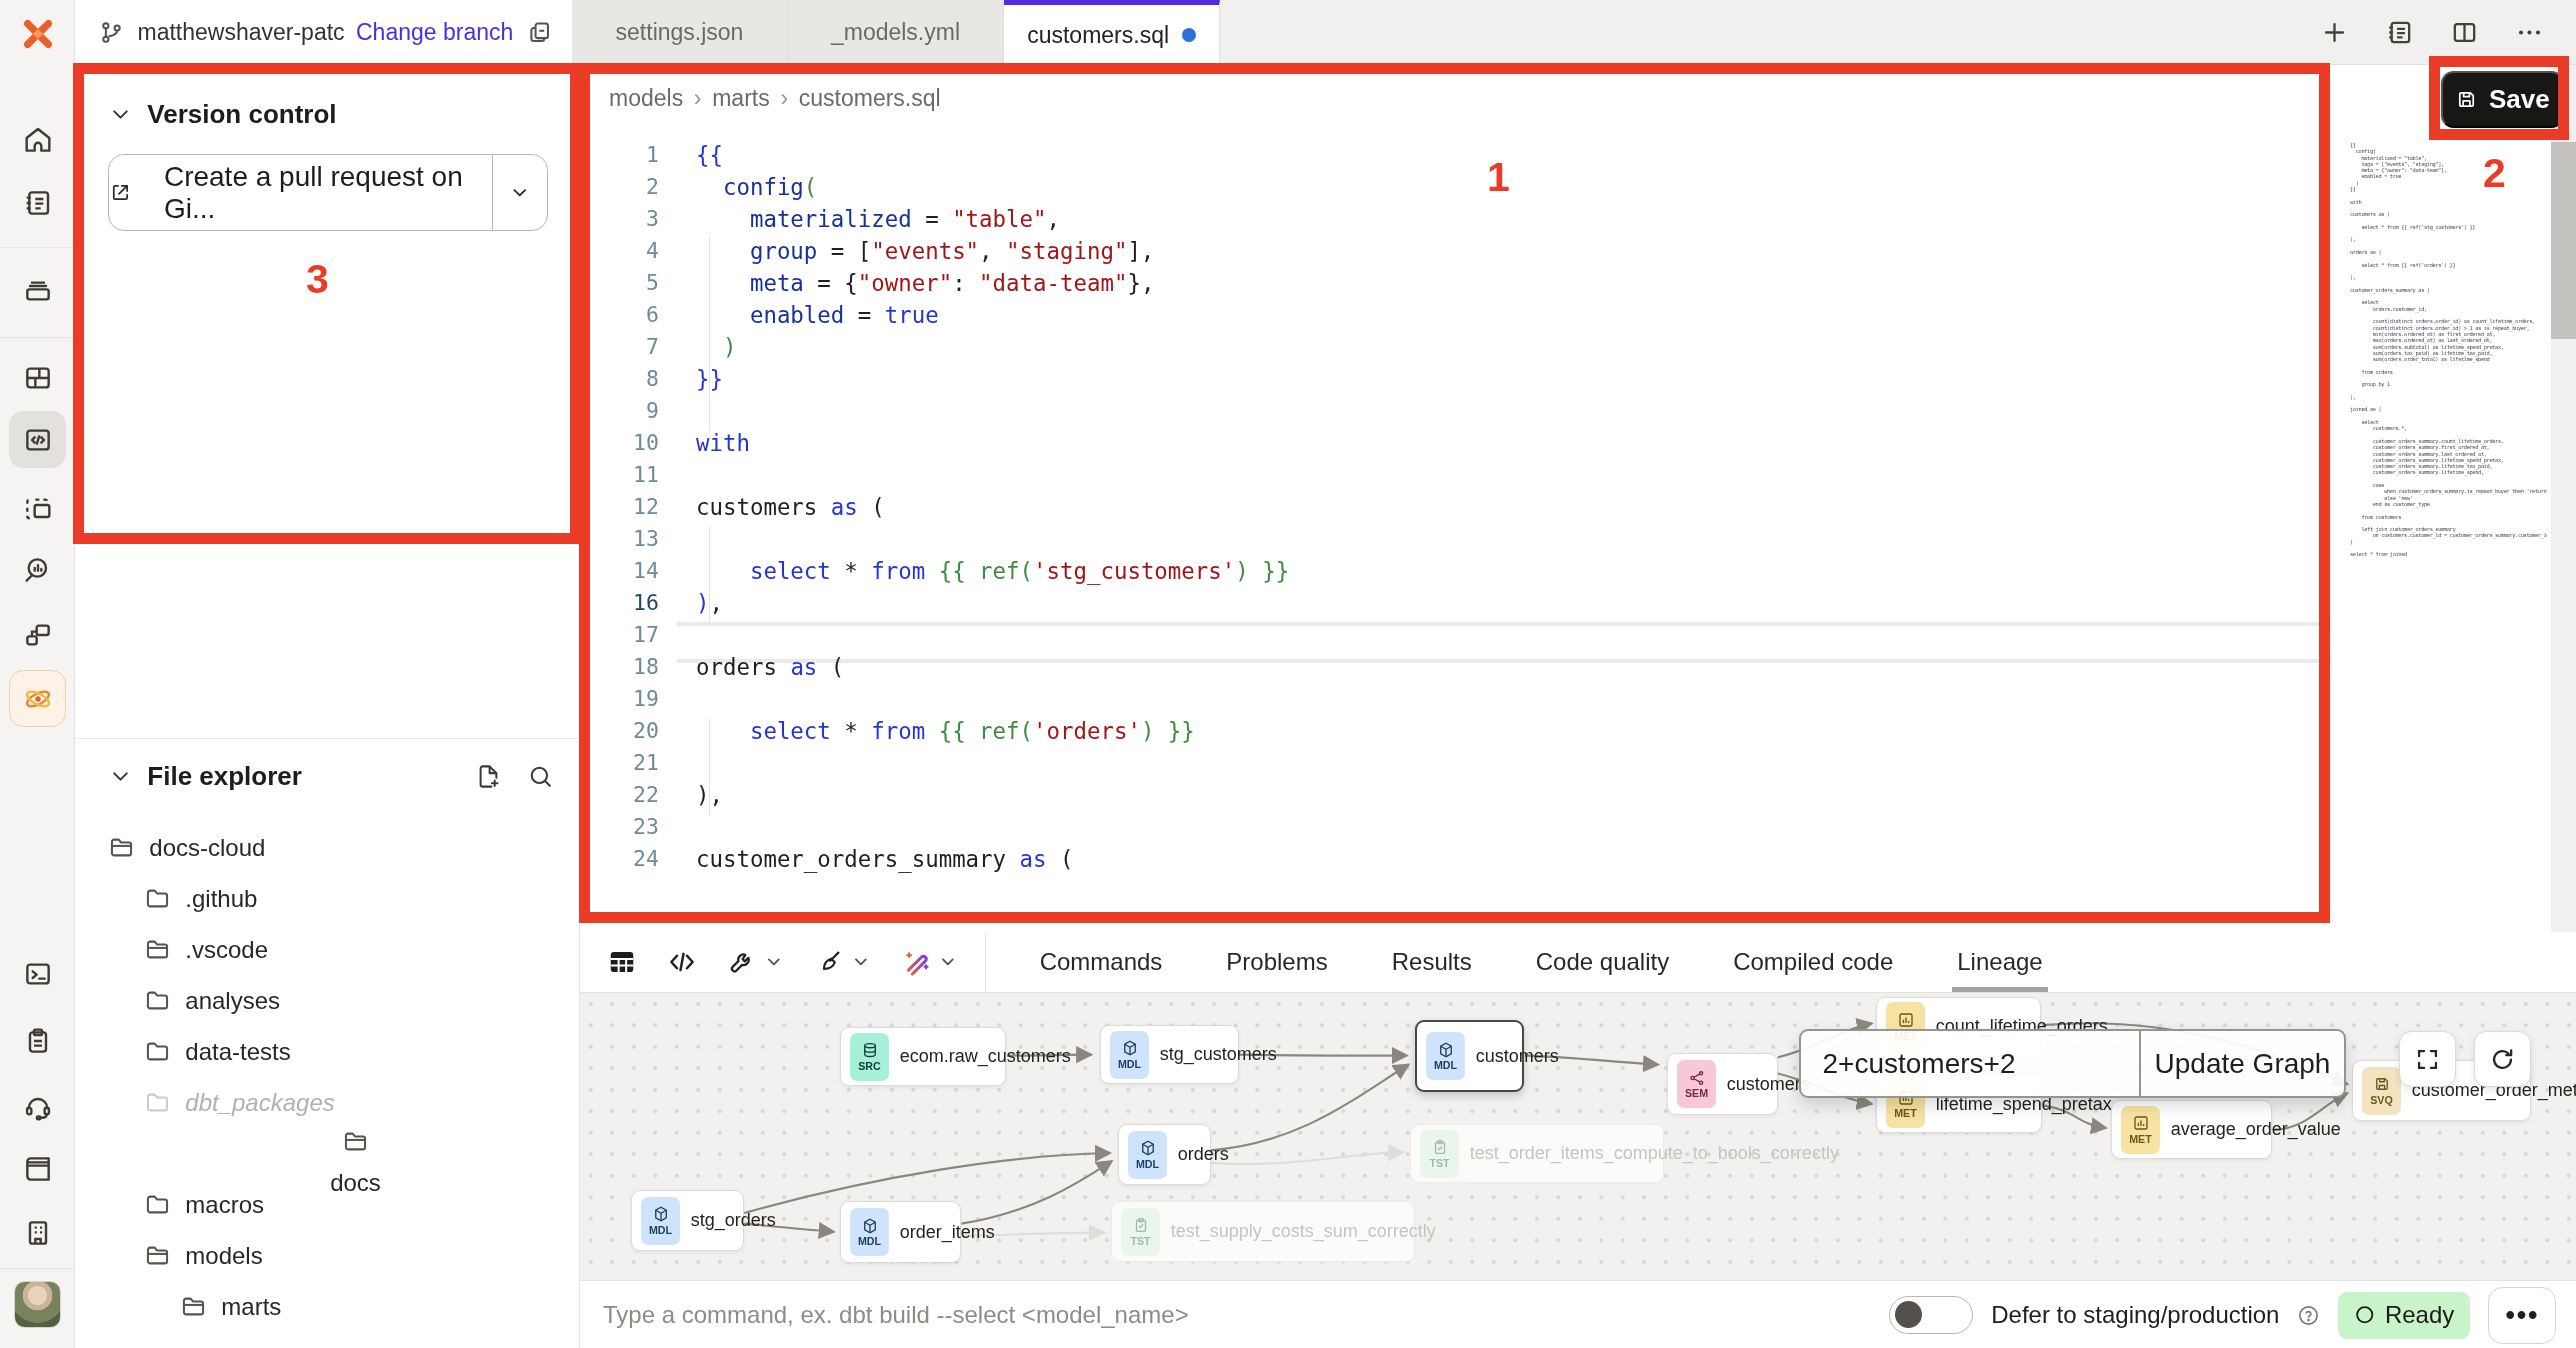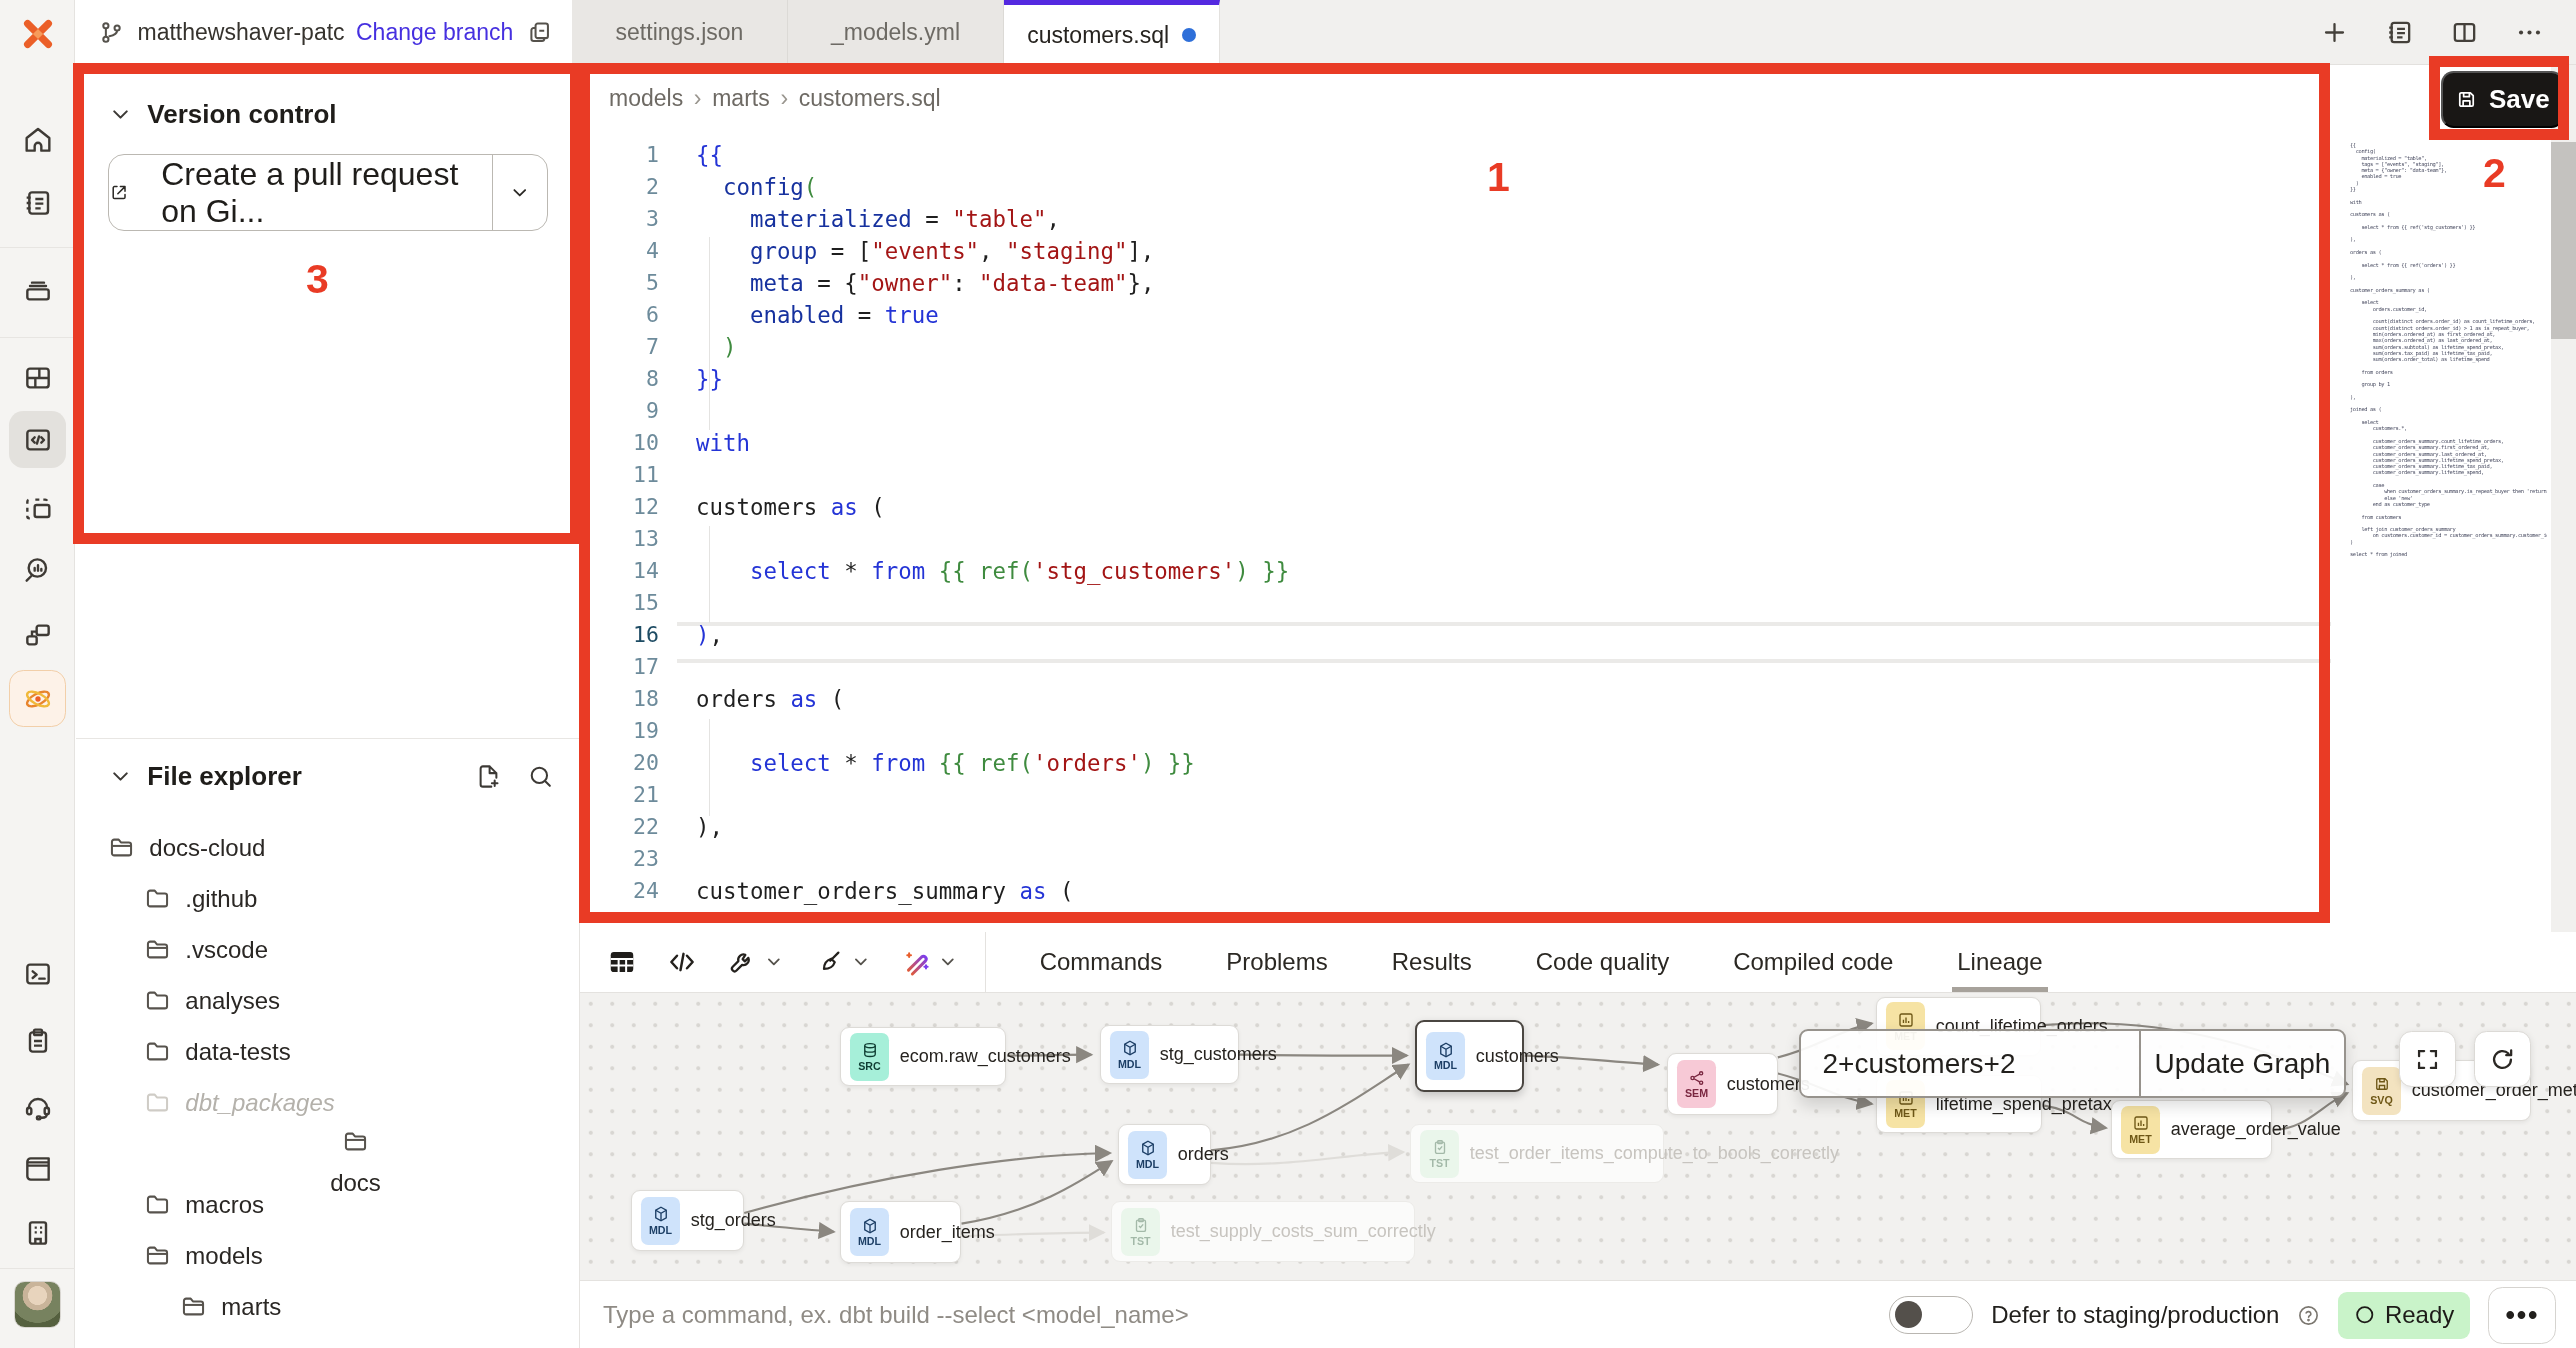--- a/index.html
+++ b/index.html
@@ -30,21 +30,21 @@
   .dirty-dot { width:14.3px; height:14.3px; border-radius:50%; background:#2e6fd9; }
   .topbar-right { margin-left:auto; display:flex; align-items:center; gap:36px; padding-right:32px; color:#44403a; }
   .topbar-right svg { width:29px; height:29px; }
 
   
   .panel { position:absolute; left:76px; top:65px; width:504px; bottom:0; background:#fff; border-right:0.9px solid #e5e3e0; z-index:4; }
   .vc-head { position:absolute; top:34px; left:32px; display:flex; gap:14.3px; align-items:center; }
   .vc-head svg { width:25px; height:25px; color:#3c3935; }
   .sec-title { font-size:26px; font-weight:700; color:#1f1d1a; }
   .pr-btn { position:absolute; top:89px; left:32px; width:440px; height:77px; border:1.8px solid #bbb8b2; border-radius:16px; display:flex; background:#fff; }
-  .pr-main { flex:1; display:flex; align-items:center; justify-content:center; gap:32px; font-size:32px; color:#1f1d1a; }
+  .pr-main { flex:1; display:flex; align-items:center; justify-content:center; gap:32px; font-size:28px; color:#1f1d1a; }
   .pr-main svg { width:25px; height:25px; color:#2b2925; }
   .pr-caret { width:55px; border-left:1.8px solid #bbb8b2; display:flex; align-items:center; justify-content:center; color:#2b2925; }
   .pr-caret svg { width:21.5px; height:21.5px; }
   .panel-div { position:absolute; top:673px; left:0; right:0; height:0.9px; background:#e8e6e3; }
   .fe-head { position:absolute; top:696px; left:32px; right:25px; display:flex; gap:14.3px; align-items:center; }
   .fe-head svg { width:25px; height:25px; color:#3c3935; }
   .fe-actions { margin-left:auto; display:flex; gap:25px; color:#3c3935; }
   .fe-actions svg { width:27px; height:27px; }
   .fe-list { position:absolute; top:757px; left:0; right:0; }
   .fe-row { height:51px; display:flex; align-items:center; gap:14.3px; font-size:24px; color:#2a2724; }
@@ -419,21 +419,20 @@
       <div class="cl"><span class="gut">5</span><span class="ctext"><span class="tok-plain">    </span><span class="tok-navy">meta</span><span class="tok-plain"> = {</span><span class="tok-str">"owner"</span><span class="tok-plain">: </span><span class="tok-str">"data-team"</span><span class="tok-plain">},</span></span></div>
       <div class="cl"><span class="gut">6</span><span class="ctext"><span class="tok-plain">    </span><span class="tok-navy">enabled</span><span class="tok-plain"> = </span><span class="tok-kw">true</span></span></div>
       <div class="cl"><span class="gut">7</span><span class="ctext"><span class="tok-plain">  </span><span class="tok-grn">)</span></span></div>
       <div class="cl"><span class="gut">8</span><span class="ctext"><span class="tok-kw">}}</span></span></div>
       <div class="cl"><span class="gut">9</span><span class="ctext"></span></div>
       <div class="cl"><span class="gut">10</span><span class="ctext"><span class="tok-kw">with</span></span></div>
       <div class="cl"><span class="gut">11</span><span class="ctext"></span></div>
       <div class="cl"><span class="gut">12</span><span class="ctext"><span class="tok-plain">customers </span><span class="tok-kw">as</span><span class="tok-plain"> (</span></span></div>
       <div class="cl"><span class="gut">13</span><span class="ctext"></span></div>
       <div class="cl"><span class="gut">14</span><span class="ctext"><span class="tok-plain">    </span><span class="tok-kw">select</span><span class="tok-plain"> * </span><span class="tok-kw">from</span><span class="tok-plain"> </span><span class="tok-grn">{{ ref(</span><span class="tok-str">'stg_customers'</span><span class="tok-grn">) }}</span></span></div>
-      <div class="cl"><span class="gut">15</span><span class="ctext"></span></div>
       <div class="cl"><span class="gut active">16</span><span class="ctext"><span class="tok-kw">)</span><span class="tok-plain">,</span></span></div>
       <div class="cl"><span class="gut">17</span><span class="ctext"></span></div>
       <div class="cl"><span class="gut">18</span><span class="ctext"><span class="tok-plain">orders </span><span class="tok-kw">as</span><span class="tok-plain"> (</span></span></div>
       <div class="cl"><span class="gut">19</span><span class="ctext"></span></div>
       <div class="cl"><span class="gut">20</span><span class="ctext"><span class="tok-plain">    </span><span class="tok-kw">select</span><span class="tok-plain"> * </span><span class="tok-kw">from</span><span class="tok-plain"> </span><span class="tok-grn">{{ ref(</span><span class="tok-str">'orders'</span><span class="tok-grn">) }}</span></span></div>
       <div class="cl"><span class="gut">21</span><span class="ctext"></span></div>
       <div class="cl"><span class="gut">22</span><span class="ctext"><span class="tok-plain">),</span></span></div>
       <div class="cl"><span class="gut">23</span><span class="ctext"></span></div>
       <div class="cl"><span class="gut">24</span><span class="ctext"><span class="tok-plain">customer_orders_summary </span><span class="tok-kw">as</span><span class="tok-plain"> (</span></span></div>
     </div>

